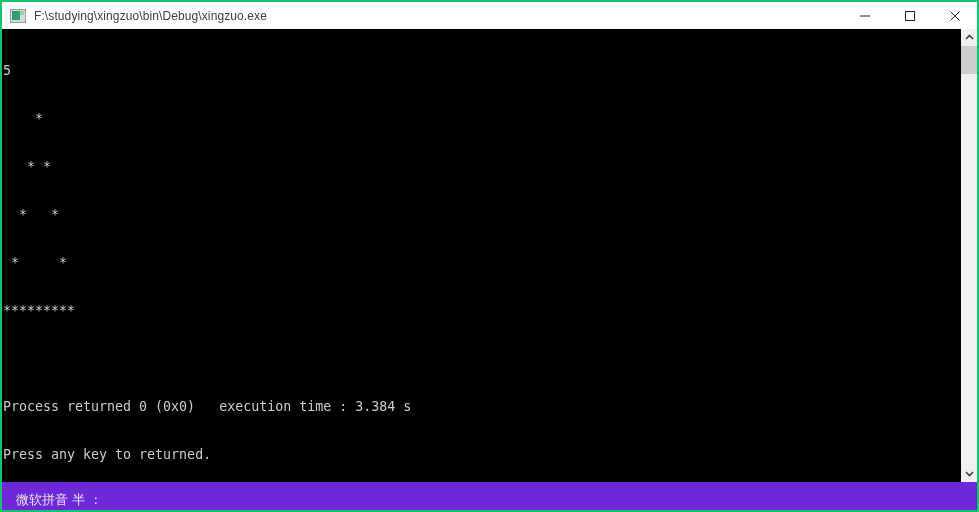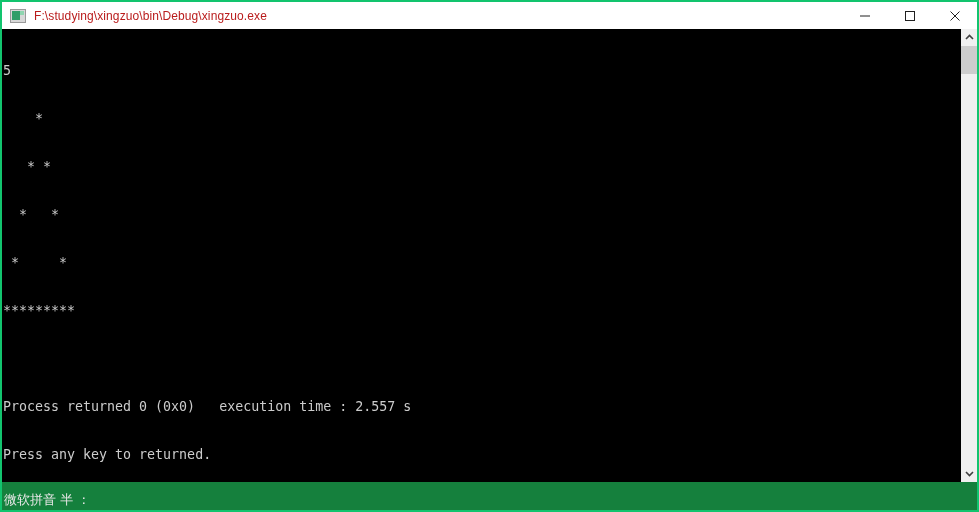--- a/index.html
+++ b/index.html
@@ -61,21 +61,21 @@
   }
   #app-icon .screen2 {
     position: absolute;
     left: 10px; top: 2px;
     width: 4px; height: 4px;
     background: #8fd6b0;
   }
   #title-text {
     font-family: "Liberation Sans", sans-serif;
     font-size: 12px;
-    color: #b91c1c;
+    color: #404040;
     white-space: nowrap;
     letter-spacing: 0.1px;
   }
   #window-controls {
     position: absolute;
     right: 0;
     top: 0;
     height: 27px;
     display: flex;
   }
@@ -141,25 +141,25 @@
     top: 0;
     width: 17px;
     height: 28px;
     background: #cdcdcd;
   }
 
   
   #ime-bar {
     height: 28px;
     min-height: 28px;
-    background: #15803d;
+    background: #6d28d9;
     color: #e6e6e6;
     display: flex;
     align-items: flex-end;
-    padding-left: 2px;
+    padding-left: 14px;
     padding-bottom: 1px;
     font-family: "DejaVu Sans", sans-serif;
     font-size: 13px;
     white-space: pre;
     position: relative;
   }
 </style>
 </head>
 <body>
 
@@ -195,21 +195,21 @@
 
   <div id="console-wrap">
     <div id="console">
       <div class="line">5</div>
       <div class="line">    *</div>
       <div class="line">   * *</div>
       <div class="line">  *   *</div>
       <div class="line"> *     *</div>
       <div class="line">*********</div>
       <div class="line"></div>
-      <div class="line">Process returned 0 (0x0)   execution time : 2.557 s</div>
+      <div class="line">Process returned 0 (0x0)   execution time : 3.384 s</div>
       <div class="line">Press any key to returned.</div>
       
     </div>
 
     <div id="scrollbar">
       <div class="sb-arrow">
         <svg width="9" height="7" viewBox="0 0 9 7" aria-hidden="true">
           <polyline points="1,5 4.5,1.5 8,5" fill="none" stroke="#404040" stroke-width="1.6"></polyline>
         </svg>
       </div>

